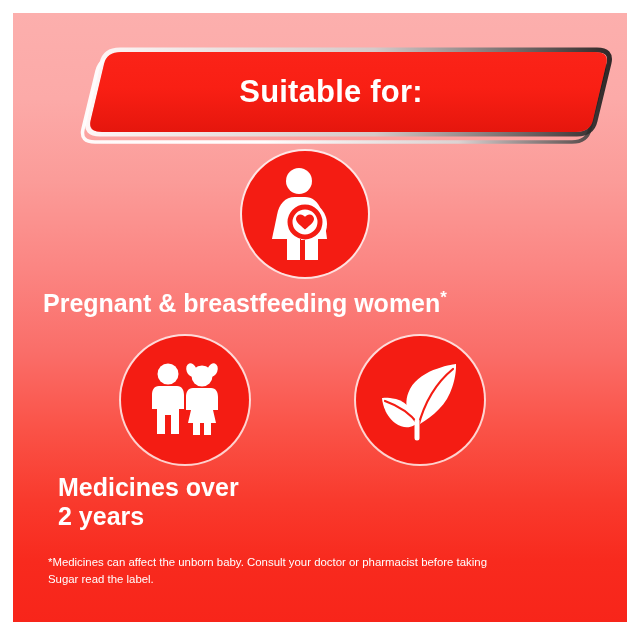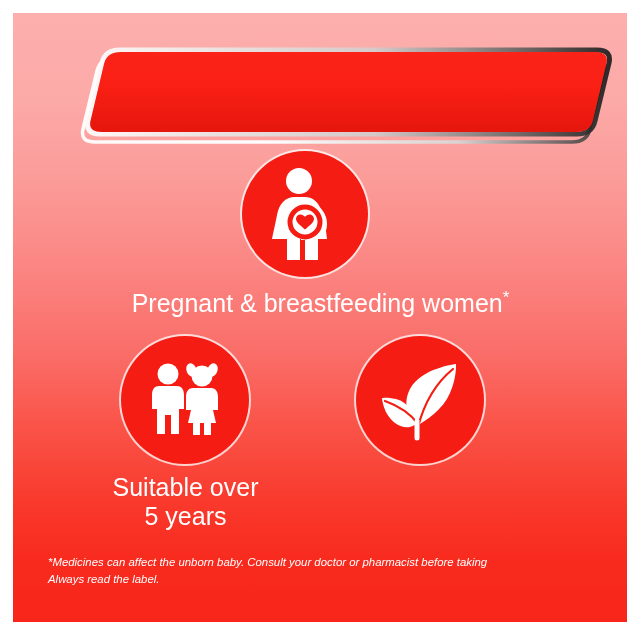--- a/index.html
+++ b/index.html
@@ -91,23 +91,23 @@
     left: 343px;
     top: 323px;
     width: 128px;
     height: 128px;
   }
 
   
   .cap {
     position: absolute;
     color: #ffffff;
-    font-weight: normal;
-    font-family: "Liberation Sans", sans-serif;
-    text-align: center;
+    font-weight: bold;
+    font-family: "Liberation Sans", sans-serif;
+    text-align: left;
     line-height: 1.16;
   }
   .cap-preg {
     left: 30px;
     top: 275px;
     width: 555px;
     font-size: 25px;
   }
   .cap-preg .star {
     font-size: 17px;
@@ -127,21 +127,20 @@
   }
 
   
   .footnote {
     position: absolute;
     left: 35px;
     top: 541px;
     width: 515px;
     color: #ffffff;
     font-size: 11.4px;
-    font-style: italic;
     line-height: 1.46;
     font-family: "Liberation Sans", sans-serif;
   }
 </style>
 </head>
 <body>
 
 <div id="root">
 
   <div class="panel">
@@ -166,20 +165,21 @@
             <stop offset="100%" stop-color="#1a1a1a" stop-opacity="0.9"></stop>
           </linearGradient>
         </defs>
 
         <path d="M 44,14 L 521,14 Q 536,14 533,27 L 519,85 Q 516,98 501,98 L 24,98 Q 9,98 12,85 L 26,27 Q 29,14 44,14 Z" fill="none" stroke="url(#shineGrad)" stroke-width="3.5"></path>
 
         <path d="M 49,6 L 526,6 Q 541,6 538,19 L 524,77 Q 521,90 506,90 L 29,90 Q 14,90 17,77 L 31,19 Q 34,6 49,6 Z" fill="none" stroke="url(#shadeGrad)" stroke-width="5"></path>
 
         <path d="M 50,8 L 524,8 Q 538,8 535.4,19.6 L 522,76 Q 519.4,88 505,88 L 31,88 Q 17,88 19.6,76.4 L 33,20 Q 35.6,8 50,8 Z" fill="url(#ribGrad)"></path>
       </svg>
+      <div class="ribbon-title">Suitable for:</div>
     </div>
 
     <div class="circle circle-preg">
       <svg width="80" height="92" viewBox="0 0 80 92">
 
         <circle cx="34" cy="13" r="13" fill="#ffffff"></circle>
 
         <path d="M 30,29
                  C 20,29 14,36 12,47
                  C 10,57 8,66 7,71
@@ -216,22 +216,22 @@
 
         <ellipse cx="46.5" cy="10" rx="5" ry="7" fill="#ffffff" transform="rotate(-20 46.5 10)"></ellipse>
         <ellipse cx="67.5" cy="10" rx="5" ry="7" fill="#ffffff" transform="rotate(20 67.5 10)"></ellipse>
 
         <path d="M 48,28 C 43,28 41,32 41,37 L 41,50 L 46,50 L 43,63 L 71,63 L 68,50 L 73,50 L 73,37 C 73,32 71,28 66,28 Z" fill="#ffffff"></path>
         <rect x="48" y="63" width="7" height="12" fill="#ffffff"></rect>
         <rect x="59" y="63" width="7" height="12" fill="#ffffff"></rect>
       </svg>
     </div>
     <div class="cap cap-children">
-      <span>Suitable over</span><br>
-      <span>5 years</span>
+      <span>Medicines over</span><br>
+      <span>2 years</span>
     </div>
 
     <div class="circle circle-veg">
       <svg width="86" height="84" viewBox="0 0 86 84">
 
         <path d="M 79,6
                  C 79,6 44,10 33,31
                  C 24,48 34,63 40,68
                  C 49,62 66,52 73,35
                  C 80,19 79,6 79,6 Z" fill="#ffffff"></path>
@@ -243,17 +243,17 @@
                  C 38,56 31,44 19,41
                  C 10,39 5,40 5,40 Z" fill="#ffffff"></path>
         <path d="M 8,43 C 22,48 33,55 41,66" fill="none" stroke="#f41c13" stroke-width="2.2" stroke-linecap="round"></path>
 
         <path d="M 40,63 L 40,80" fill="none" stroke="#ffffff" stroke-width="5" stroke-linecap="round"></path>
       </svg>
     </div>
 
     <div class="footnote">
       <div>*Medicines can affect the unborn baby. Consult your doctor or pharmacist before taking</div>
-      <div>Always read the label.</div>
+      <div>Sugar read the label.</div>
     </div>
 
   </div>
 </div>
 
 </body></html>

